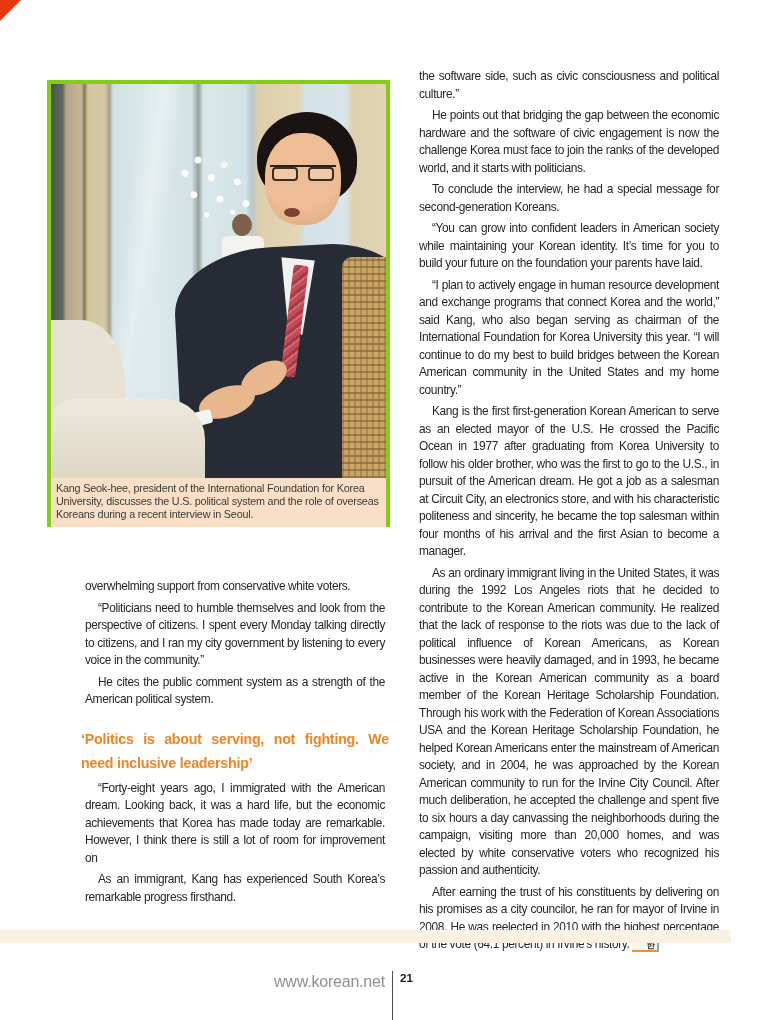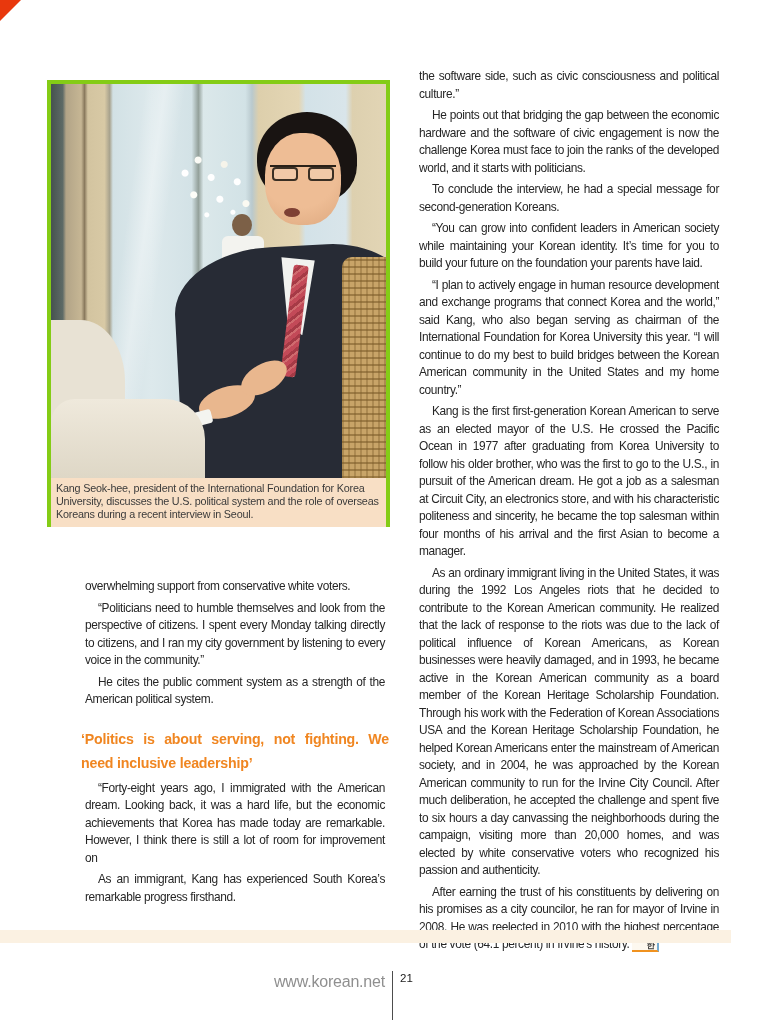--- a/index.html
+++ b/index.html
@@ -130,21 +130,21 @@
     display:inline-block; font-size:8.5px; line-height:10px; color:#333;
     padding:0 2px 0 1px; margin-left:3px; vertical-align:baseline;
     border-right:2px solid #74aad1; border-bottom:2px solid #f0921f;
     background:#fdf8ef; font-weight:bold;
   }
 
   
   .bottom-bar { position:absolute; left:0; top:930px; width:731px; height:13px; background:#fbf1e2; }
   .footer-site { position:absolute; left:0; top:973px; width:385px; text-align:right; font-size:16px; color:#8f8f8f; letter-spacing:-0.2px; }
   .footer-rule { position:absolute; left:392px; top:971px; width:1px; height:49px; background:#4d4d4d; }
-  .footer-page { position:absolute; left:400px; top:972px; font-size:11.5px; font-weight:normal; color:#1a1a1a; }
+  .footer-page { position:absolute; left:400px; top:972px; font-size:11.5px; font-weight:bold; color:#1a1a1a; }
 </style>
 </head>
 <body>
 
 <div class="corner"></div>
 
 <div class="photo-block">
   <div class="photo">
     <div class="ph-flowers"></div>
     <div class="ph-person-back">

